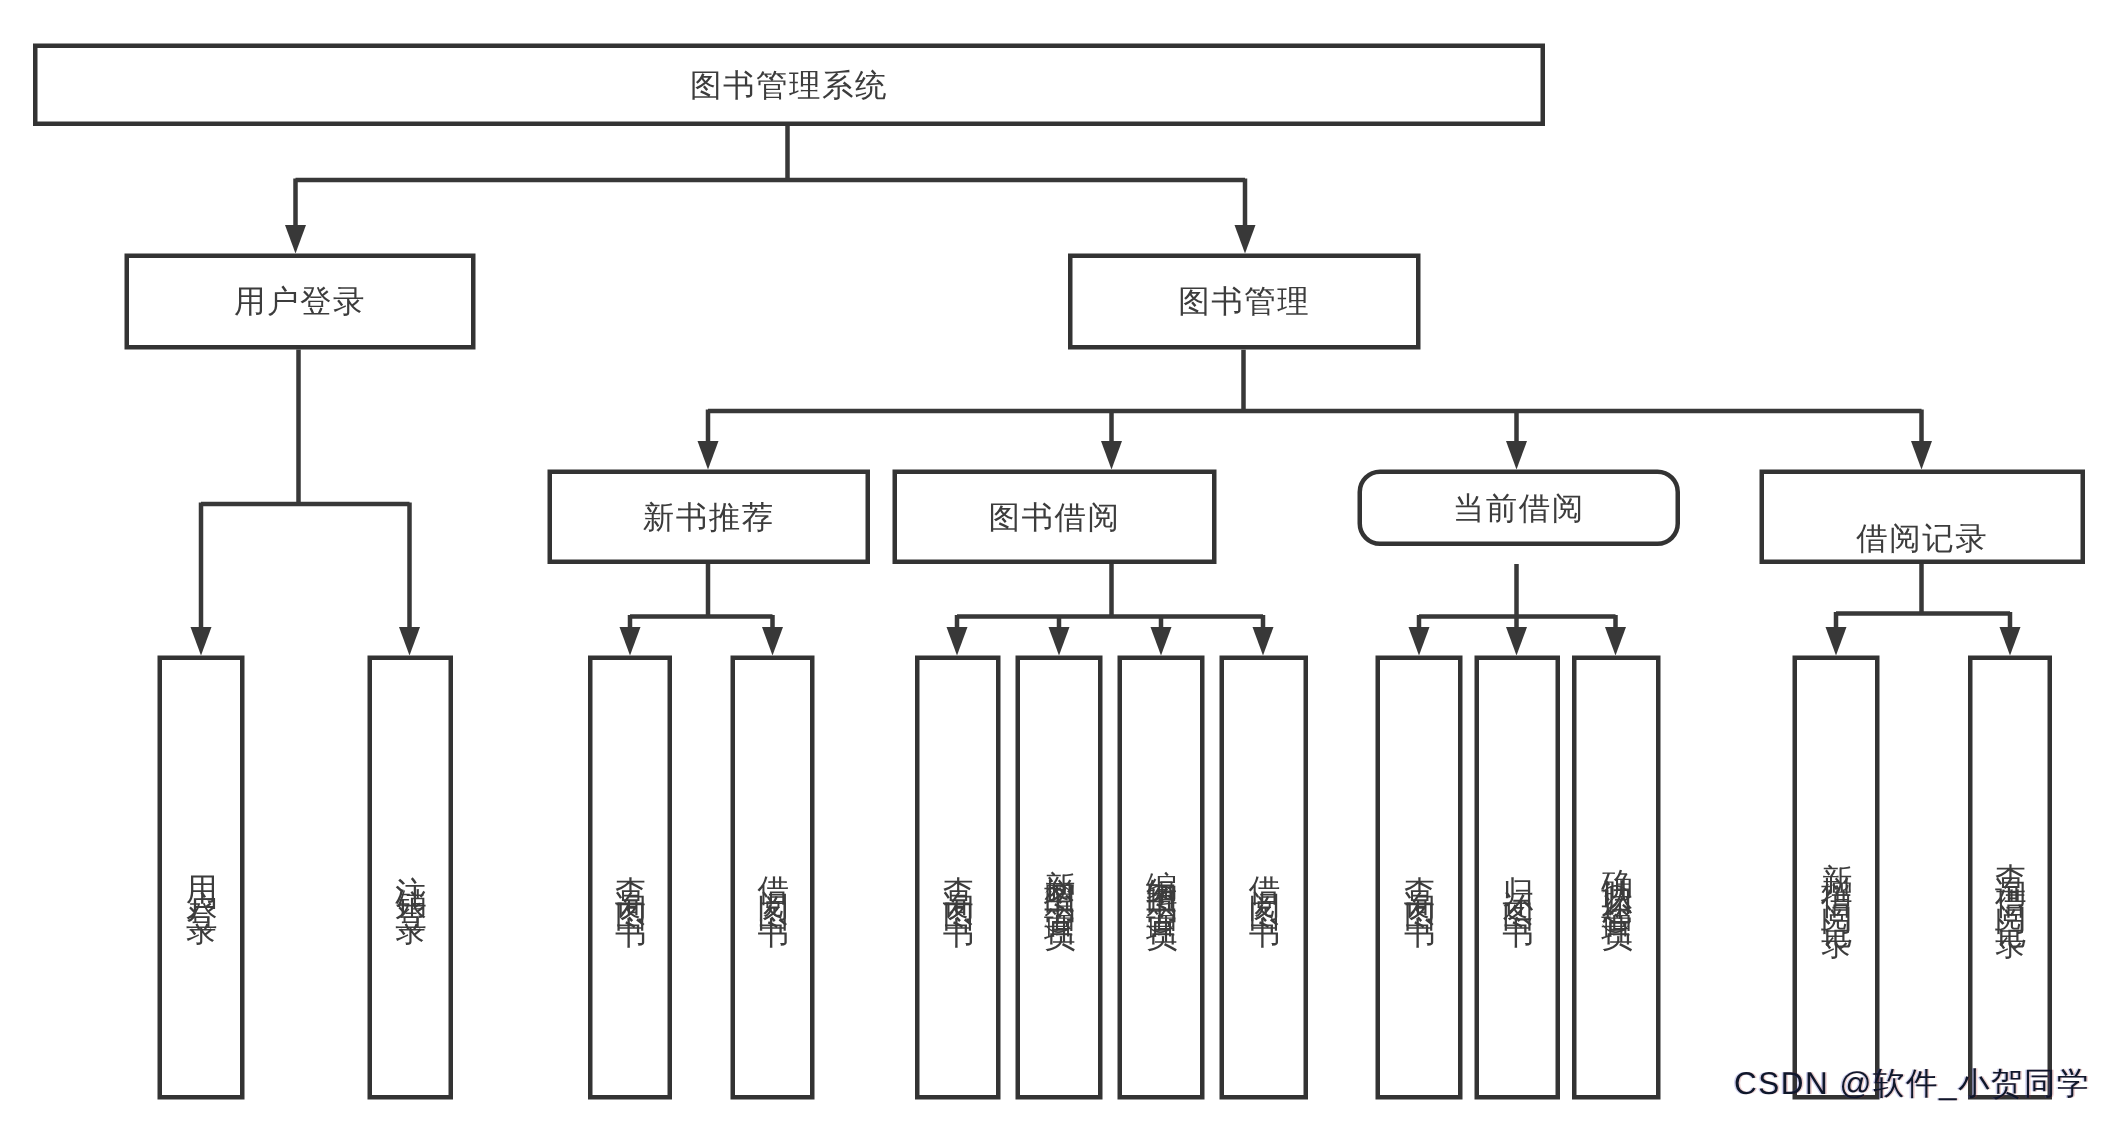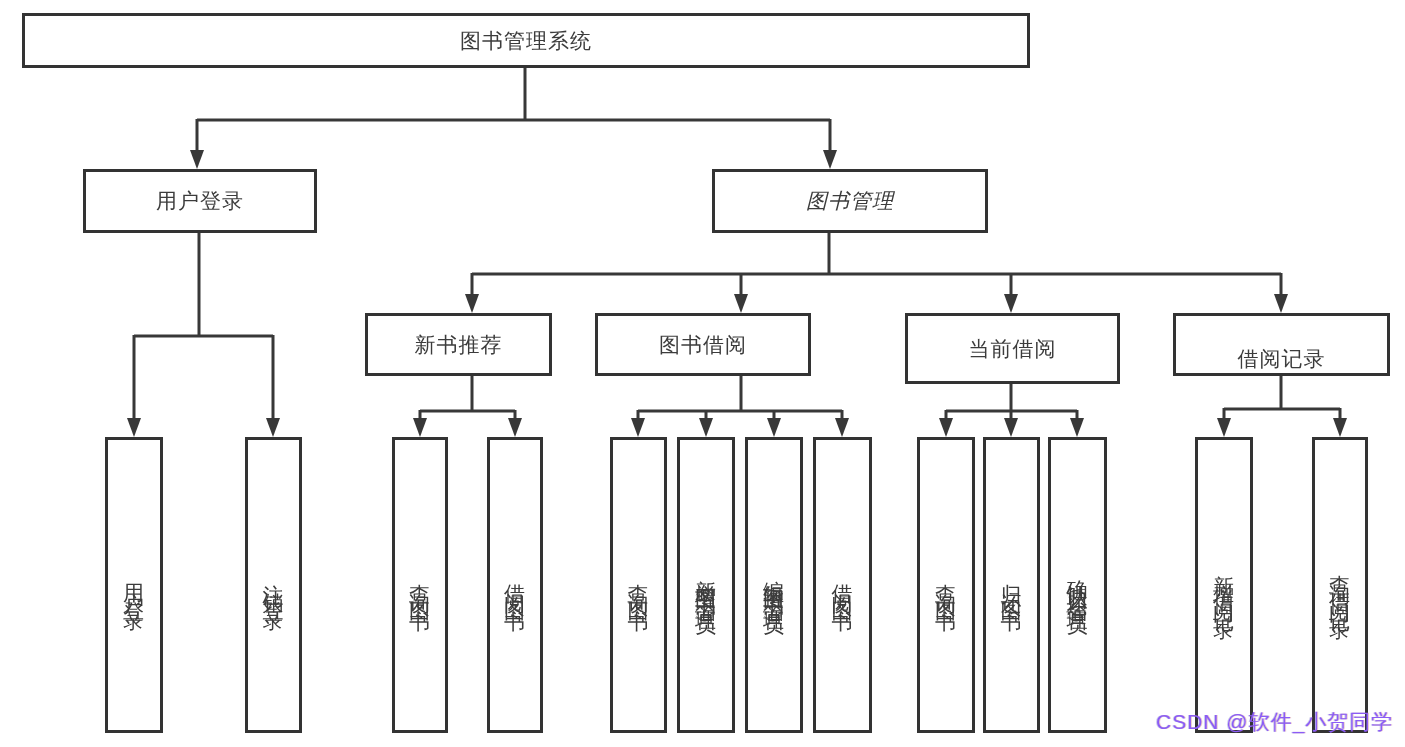--- a/index.html
+++ b/index.html
@@ -38,21 +38,21 @@
     letter-spacing: 9px;
     font-size: 21px;
     line-height: 1;
   }
   .leaf .vtext.tight { letter-spacing: 5px; }
   .watermark {
     position: absolute;
     left: 1156px;
     top: 708px;
     font-size: 21px;
-    color: #8b5cf6;
+    color: #0f172a;
     letter-spacing: 1px;
     white-space: nowrap;
     text-shadow: 1px 0 rgba(180,60,60,0.25), -1px 0 rgba(60,60,180,0.25);
     z-index: 5;
   }
 </style>
 </head>
 <body>
 
 <div class="stage">
@@ -90,38 +90,38 @@
       <polygon points="767,418 781,418 774,437"></polygon>
       <polygon points="835,418 849,418 842,437"></polygon>
       <polygon points="939,418 953,418 946,437"></polygon>
       <polygon points="1004,418 1018,418 1011,437"></polygon>
       <polygon points="1070,418 1084,418 1077,437"></polygon>
       <polygon points="1217,418 1231,418 1224,437"></polygon>
       <polygon points="1333,418 1347,418 1340,437"></polygon>
     </g>
   </svg>
 
-  <div class="box" style="left:22px; top:13px; width:1008px; height:55px;">
+  <div class="box" style="left:22px; top:29px; width:1008px; height:55px;">
     <span>图书管理系统</span>
   </div>
 
   <div class="box" style="left:83px; top:169px; width:234px; height:64px;">
     <span>用户登录</span>
   </div>
-  <div class="box" style="left:712px; top:169px; width:276px; height:64px;font-style:italic;">
+  <div class="box" style="left:712px; top:169px; width:235px; height:64px;">
     <span>图书管理</span>
   </div>
 
-  <div class="box" style="left:365px; top:313px; width:187px; height:63px;">
+  <div class="box" style="left:365px; top:313px; width:215px; height:63px;">
     <span>新书推荐</span>
   </div>
   <div class="box" style="left:595px; top:313px; width:216px; height:63px;">
     <span>图书借阅</span>
   </div>
-  <div class="box" style="left:905px; top:313px; width:215px; height:71px;">
+  <div class="box" style="left:905px; top:313px; width:215px; height:51px;border-radius:15px;">
     <span>当前借阅</span>
   </div>
   <div class="box" style="left:1173px; top:313px; width:217px; height:63px;align-items:flex-end;">
     <span>借阅记录</span>
   </div>
 
   <div class="box leaf" style="left:105px; width:58px;">
     <span class="vtext">用户登录</span>
   </div>
   <div class="box leaf" style="left:245px; width:57px;">

